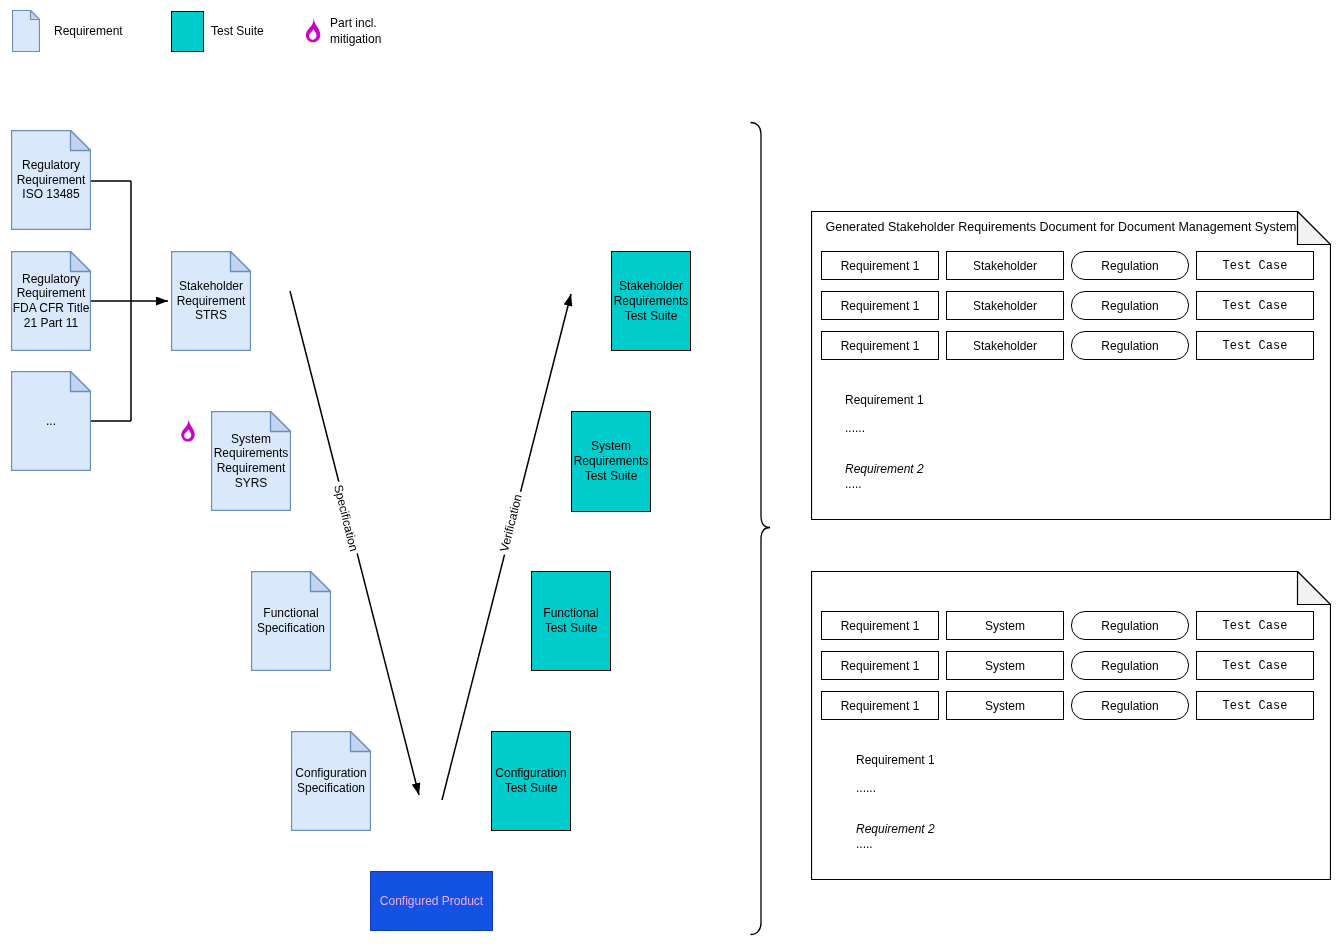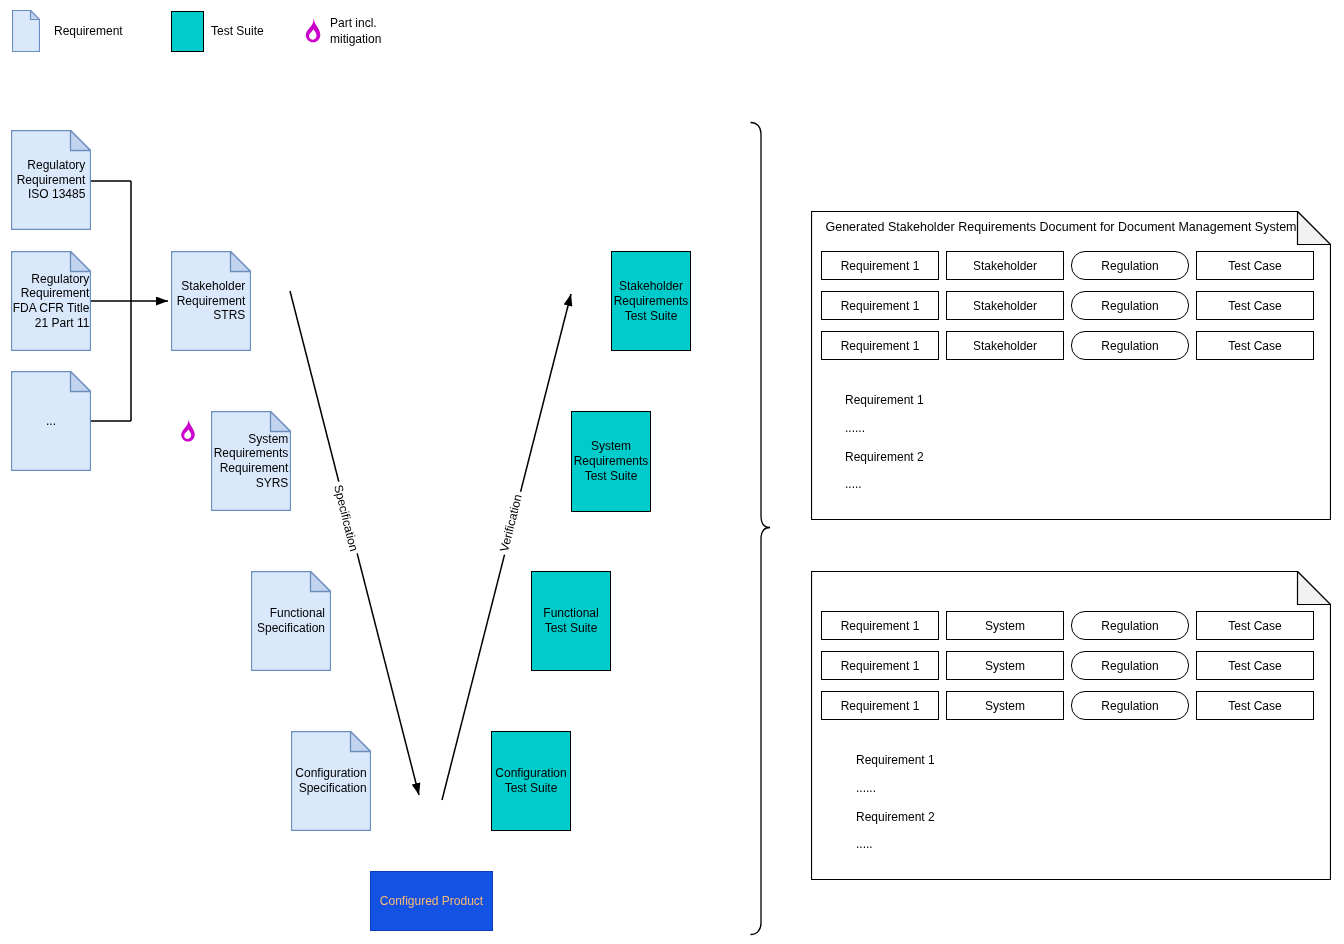--- a/index.html
+++ b/index.html
@@ -8,36 +8,36 @@
     font-family:"Liberation Sans", sans-serif; color:#000; overflow:hidden;padding-left:32px;
   }
   .abs { position:absolute; }
   svg.overlay { position:absolute; left:0; top:0; width:1344px; height:944px; pointer-events:none; }
 
   
   .doc { position:absolute; }
   .doc > svg { position:absolute; left:0; top:0; }
   .doc .lbl {
     position:absolute; inset:0; display:flex; align-items:center; justify-content:center;
-    text-align:right; font-size:12px; line-height:1.22; white-space:pre-line;
+    text-align:center; font-size:12px; line-height:1.22; white-space:pre-line;
   }
 
   
   .ts {
     position:absolute; background:#00CCCC; border:1px solid #000; box-sizing:border-box;
     display:flex; align-items:center; justify-content:center; text-align:center;
     font-size:12px; line-height:1.25; white-space:pre-line;
   }
 
   
   .product {
     position:absolute; left:370px; top:871px; width:123px; height:60px;
     background:#1452E3; border:1px solid #0D3CB8; box-sizing:border-box;
     display:flex; align-items:center; justify-content:center;
-    color:#fdba74; font-size:12px;
+    color:#f0abfc; font-size:12px;
   }
 
   
   .edge-label {
     position:absolute; background:#fff; font-size:12px; padding:0 3px;
     white-space:nowrap;
   }
   #spec-label  { left:346px; top:518px; transform:translate(-50%,-50%) rotate(76deg); }
   #verif-label { left:511px; top:523px; transform:translate(-50%,-50%) rotate(-76deg); }
 
@@ -45,25 +45,25 @@
   .legend-label { position:absolute; font-size:12px; line-height:16px; white-space:pre-line; }
 
   
   .gen-doc { position:absolute; width:520px; height:309px; }
   .gen-title { position:absolute; top:9px; left:0; width:500px; text-align:center; font-size:12.5px; }
   .gen-cell {
     position:absolute; width:118px; height:29px; background:#fff; border:1px solid #000;
     box-sizing:border-box; display:flex; align-items:center; justify-content:center; font-size:12px;
   }
   .r1 { top:40px; } .r2 { top:80px; } .r3 { top:120px; }
-  .c1 { left:10px; } .c2 { left:135px; } .c3 { left:260px;border-radius:14px; } .c4 { left:385px; }
+  .c1 { left:10px; } .c2 { left:135px; } .c3 { left:260px;border-radius:14px; } .c4 { left:385px;font-family:Liberation Mono, monospace; }
   .gen-line { position:absolute; font-size:12px; line-height:16px; }
   .gd-a .gen-line { left:34px; }
   .gd-b .gen-line { left:45px; }
-  .l1 { top:181px; } .l2 { top:209px; } .l3 { top:238px; } .l4 { top:265px; }
+  .l1 { top:181px; } .l2 { top:209px; } .l3 { top:250px;font-style:italic; } .l4 { top:265px; }
 </style>
 </head>
 <body>
 
 <div id="canvas">
 
   <svg class="overlay">
     <defs>
       <marker id="arr" viewBox="0 0 12 9" refX="12" refY="4.5" markerWidth="12" markerHeight="9" markerUnits="userSpaceOnUse" orient="auto">
         <path d="M0,0 L12,4.5 L0,9 Z" fill="#000"></path>

